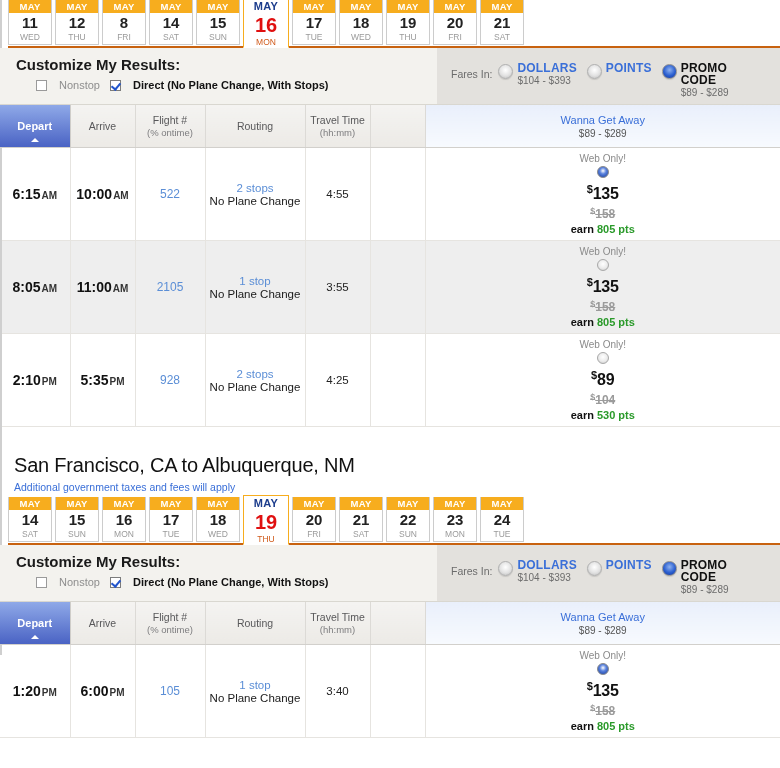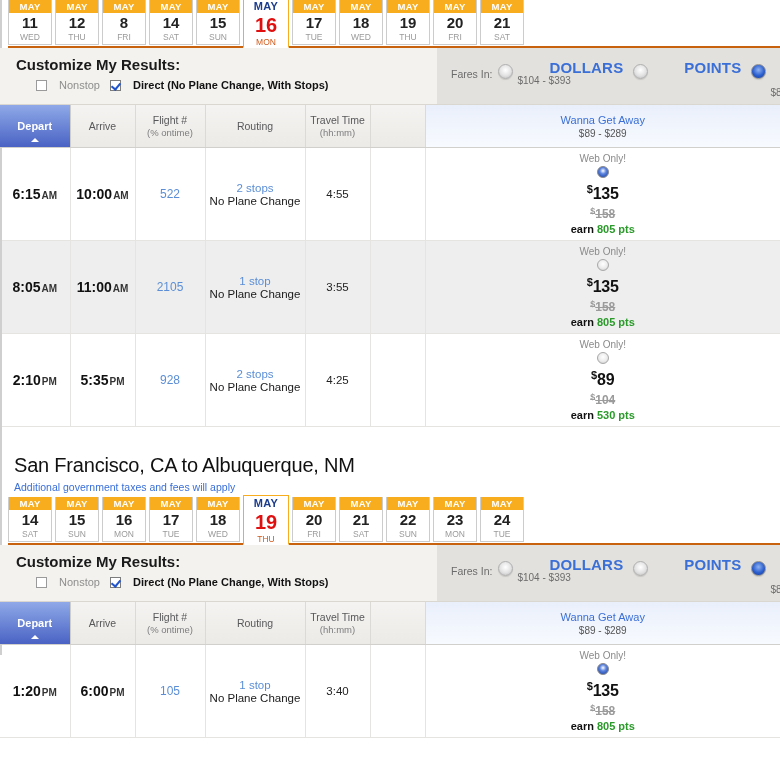--- a/index.html
+++ b/index.html
@@ -61,21 +61,21 @@
     width:15px;height:15px;border-radius:50%;
     background:radial-gradient(circle at 50% 40%,#ffffff 0%,#e2e2e2 55%,#b8b8b8 100%);
     border:1px solid #b0b0b0;box-sizing:border-box;margin-right:4px;margin-top:2px;flex:0 0 auto;
     box-shadow:0 1px 1px rgba(0,0,0,.12);
   }
   .radio.on{
     background:radial-gradient(circle at 50% 38%,#8fb2f0 0%,#2b5fd0 55%,#16389a 100%);
     border:1px solid #8f8f8f;
   }
   .flab{line-height:12px;}
-  .flab .lnk{color:#3a6fd8;font-size:15px;font-weight:bold;letter-spacing:.2px;display:block;margin-left:32px;}
+  .flab .lnk{color:#3a6fd8;font-size:12px;font-weight:bold;letter-spacing:.2px;display:block;}
   .flab .lnk.selected{color:#101010;}
   .flab .rng{color:#6c6c6c;font-size:10px;display:block;margin-top:1px;}
 
   
   .tbl{width:100%;border-collapse:collapse;table-layout:fixed;}
   .tbl col.c1{width:70px;}
   .tbl col.c2{width:65px;}
   .tbl col.c3{width:70px;}
   .tbl col.c4{width:100px;}
   .tbl col.c5{width:65px;}

